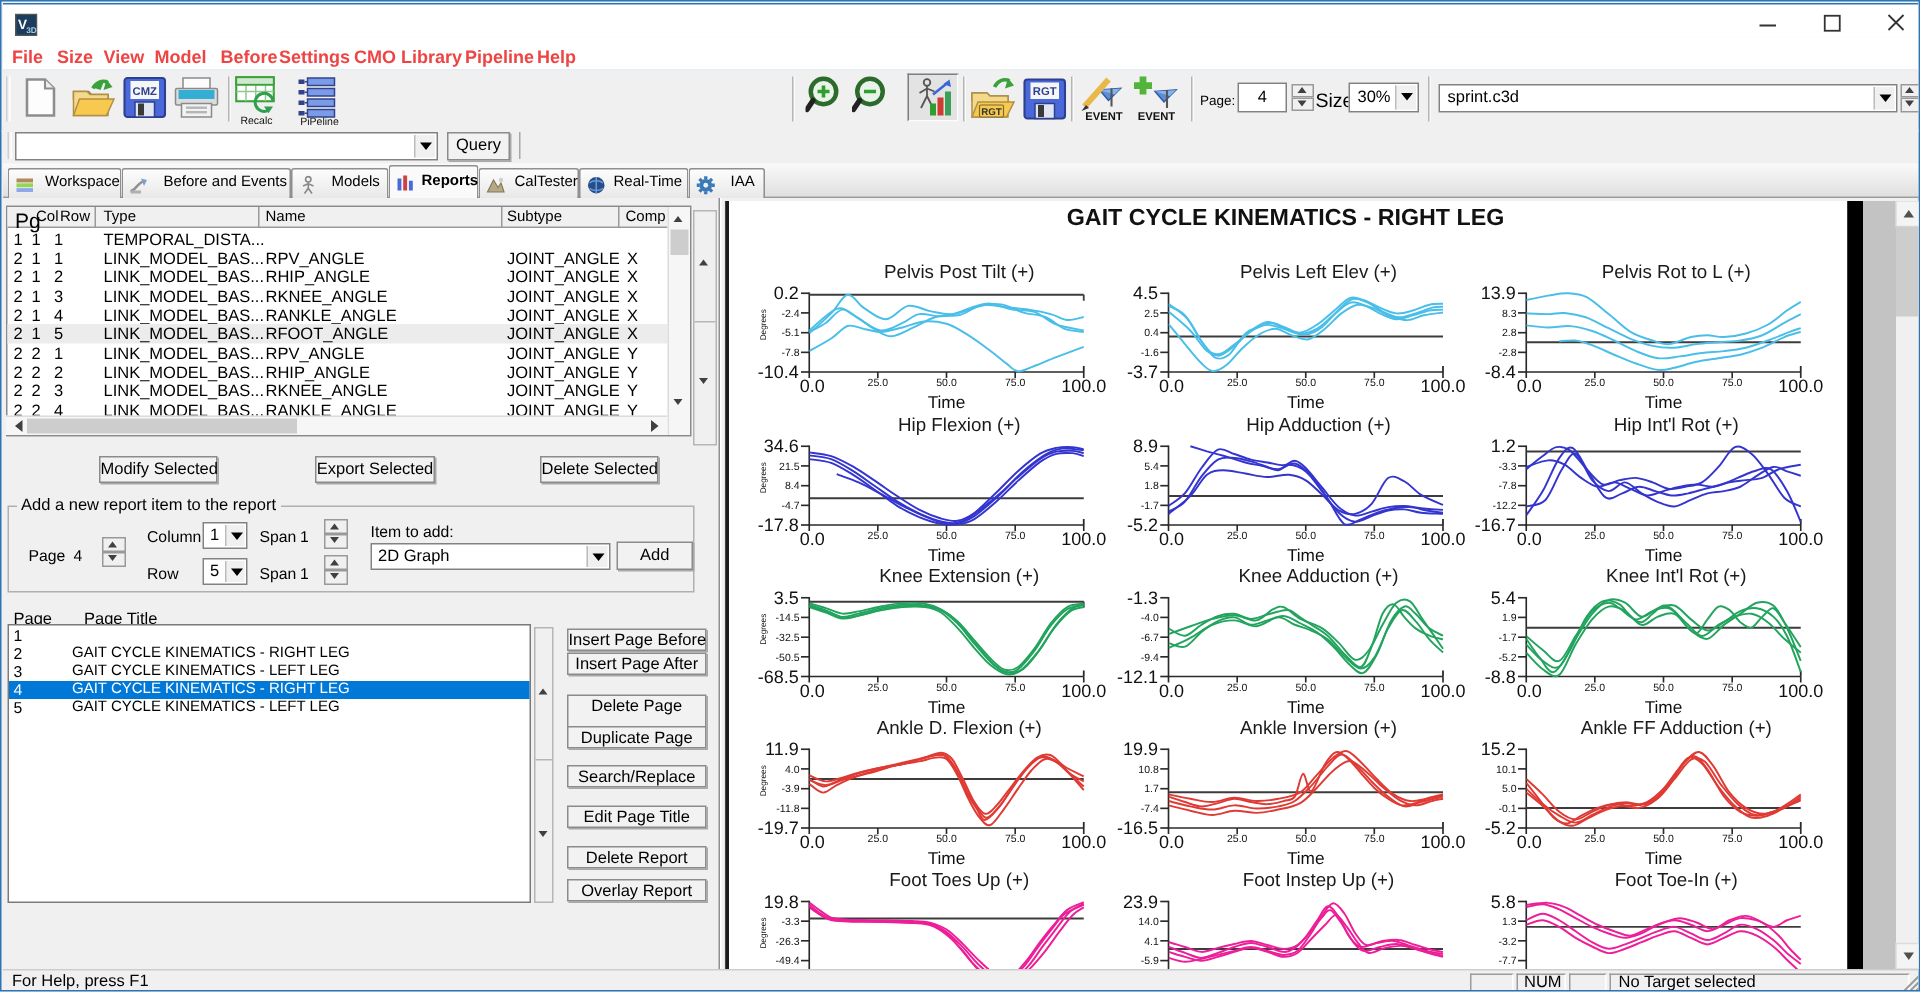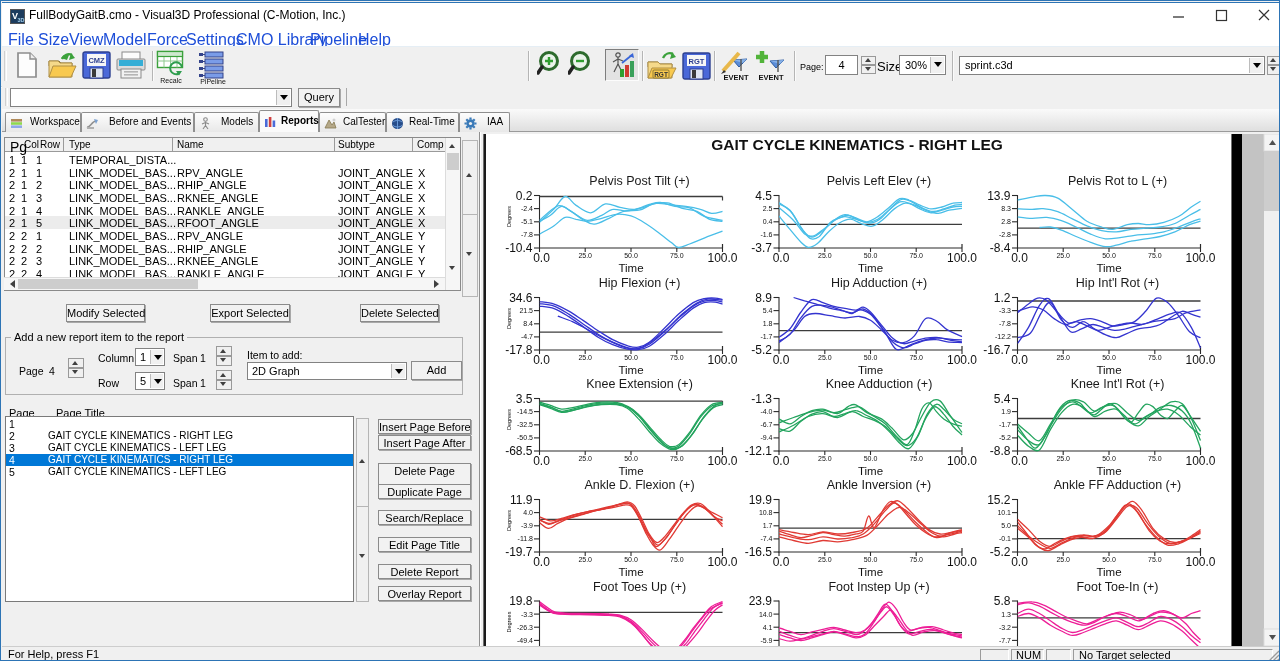--- a/index.html
+++ b/index.html
@@ -2,21 +2,21 @@
 <html><head><meta charset="utf-8"><title>Visual3D</title><style>
 * { margin:0; padding:0; box-sizing:border-box; }
 html,body { width:1280px; height:661px; }
 body { font-family:"Liberation Sans", sans-serif; background:#f0f0f0; position:relative; overflow:hidden;
        border:1px solid #2d74b5; }
 .abs { position:absolute; }
 .t11 { font-size:11px; color:#000; }
 .t12 { font-size:12px; color:#000; }
 #titlebar { position:absolute; left:1px; top:1px; width:1277px; height:23px; background:#ffffff; border-top:1px solid #2d74b5; }
 #menubar { position:absolute; left:1px; top:24px; width:1277px; height:21px; background:#ffffff; }
-#menubar span { position:absolute; top:6px; font-size:16px; color:#1d4ed8; }
+#menubar span { position:absolute; top:6px; font-size:12px; color:#ef4444;font-weight:bold; }
 #toolbar { position:absolute; left:1px; top:45px; width:1277px; height:40px; background:#f0f0f0; border-top:1px solid #e5eef5; }
 #querybar { position:absolute; left:1px; top:85px; width:1277px; height:23px; background:#f0f0f0; }
 #tabbar { position:absolute; left:1px; top:108px; width:1277px; height:23px; background:linear-gradient(#fafafa,#dfdfdf); border-bottom:1px solid #9a9a9a; }
 .tab { position:absolute; top:3px; height:20px; background:linear-gradient(#fdfdfd,#e8e8e8); border:1px solid #8f8f8f; border-bottom:none; border-radius:2px 2px 0 0; font-size:10px; color:#000; }
 .tab.active { background:#fafafa; top:1px; height:22px; z-index:2; }
 .tab .ic { position:absolute; left:4px; top:4px; }
 .tab span { white-space:nowrap; }
 .tbsep { position:absolute; top:50px; width:2px; height:30px; border-left:1px solid #b5b5b5; border-right:1px solid #fbfbfb; }
 .grip { position:absolute; width:3px; border-left:1px solid #cfcfcf; border-right:1px solid #ffffff; }
 .btn { position:absolute; background:#f2f2f2; border:1px solid #8b8b8b; box-shadow:1px 1px 0 #a8a8a8; font-size:11px; color:#000; text-align:center; white-space:nowrap; }
@@ -30,33 +30,32 @@
 .dnarrow:after { content:""; position:absolute; border:3px solid transparent; border-top:4px solid #404040; }
 text { font-family:"Liberation Sans", sans-serif; }
 </style></head>
 <body>
 <div id="titlebar">
     <svg class="abs" style="left:8px;top:6px" width="15" height="15" viewBox="0 0 15 15">
       <rect x="0.5" y="0.5" width="14" height="14" fill="#1c3c5e" stroke="#555"></rect>
       <text x="2" y="10" font-size="9" font-weight="bold" fill="#fff" font-family="Liberation Sans">V</text>
       <text x="7.5" y="13" font-size="5.5" font-weight="bold" fill="#9ecbe8" font-family="Liberation Sans">3D</text>
     </svg>
-    <span class="abs t12" style="left:27px;top:5px">FullBodyGaitB.cmo - Visual3D Professional (C-Motion, Inc.)</span>
     <svg class="abs" style="left:1165px;top:6px" width="120" height="14" viewBox="0 0 120 14">
       <path d="M6 8h11" stroke="#333" stroke-width="1.3"></path>
       <rect x="49.5" y="1.5" width="10" height="10" fill="none" stroke="#333" stroke-width="1.2"></rect>
       <path d="M92 1l10 10M102 1L92 11" stroke="#333" stroke-width="1.2"></path>
     </svg>
   </div>
 <div id="menubar">
     <span style="left:6px">File</span>
     <span style="left:36px">Size</span>
     <span style="left:67px">View</span>
     <span style="left:101px">Model</span>
-    <span style="left:145px">Force</span>
+    <span style="left:145px">Before</span>
     <span style="left:184px">Settings</span>
     <span style="left:234px">CMO Library</span>
     <span style="left:308px">Pipeline</span>
     <span style="left:356px">Help</span>
   </div>
 <div id="toolbar"></div>
 <svg class="abs" style="left:14px;top:51px" width="24" height="26" viewBox="0 0 24 26">
     <path d="M3 1h12l6 6v18H3z" fill="#fdfdfd" stroke="#8d8d8d" stroke-width="1.7"></path>
     <path d="M15 1v6h6" fill="#eee" stroke="#8d8d8d" stroke-width="1.4"></path>
   </svg>

